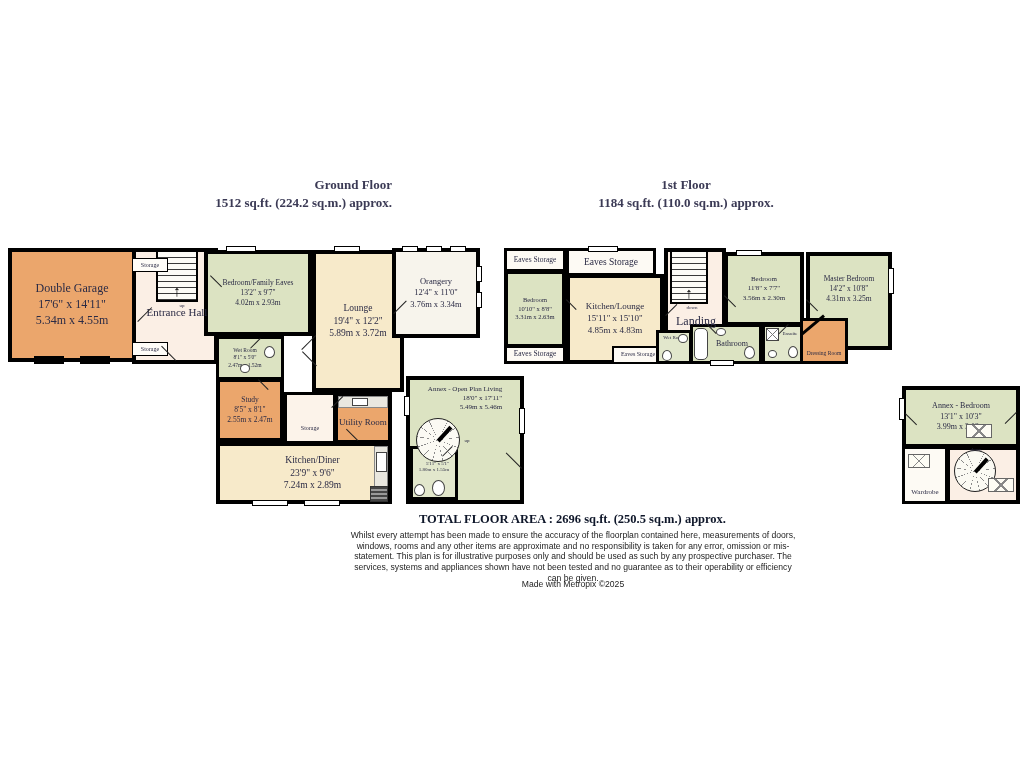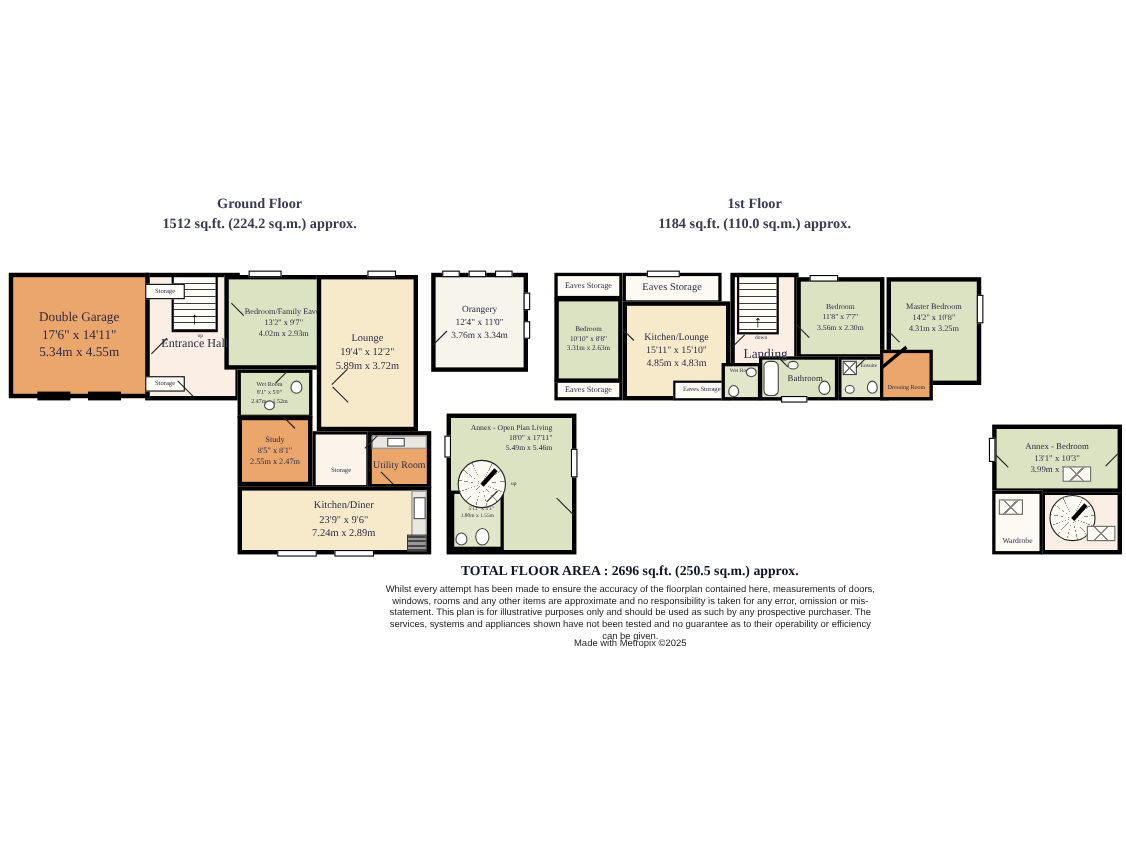--- a/index.html
+++ b/index.html
@@ -46,21 +46,21 @@
   .disc{position:absolute;text-align:center;color:#1d1d1d;font-family:"Liberation Sans",sans-serif;
         font-size:8.6px;line-height:1.25;}
   .credit{position:absolute;text-align:center;color:#1d1d1d;font-family:"Liberation Sans",sans-serif;
           font-size:8.6px;}
 </style>
 </head>
 <body>
 
 <div id="canvas">
 
-  <div class="title" style="left:80px;top:176px;width:312px;">
+  <div class="title" style="left:80px;top:176px;width:312px;text-align:right;">
     <div>Ground Floor</div>
     <div>1512 sq.ft. (224.2 sq.m.) approx.</div>
   </div>
   <div class="title" style="left:530px;top:176px;width:312px;">
     <div>1st Floor</div>
     <div>1184 sq.ft. (110.0 sq.m.) approx.</div>
   </div>
 
   <div>
     <div class="room" style="left:132px;top:248px;width:86px;height:116px;background:#FBEFE5;"></div>
@@ -77,21 +77,21 @@
     </div>
 
     <div class="room" style="left:204px;top:250px;width:108px;height:86px;background:#DCE3C2;">
       <div class="rl f75">
         <div>Bedroom/Family Eaves</div>
         <div>13'2"  x 9'7"</div>
         <div>4.02m  x 2.93m</div>
       </div>
     </div>
 
-    <div class="room" style="left:288px;top:250px;width:92px;height:142px;background:#F7EACA;">
+    <div class="room" style="left:312px;top:250px;width:92px;height:142px;background:#F7EACA;">
       <div class="rl f95">
         <div>Lounge</div>
         <div>19'4"  x 12'2"</div>
         <div>5.89m  x 3.72m</div>
       </div>
     </div>
 
     <div class="room" style="left:392px;top:248px;width:88px;height:90px;background:#F7F4EC;">
       <div class="rl f85">
         <div>Orangery</div>

